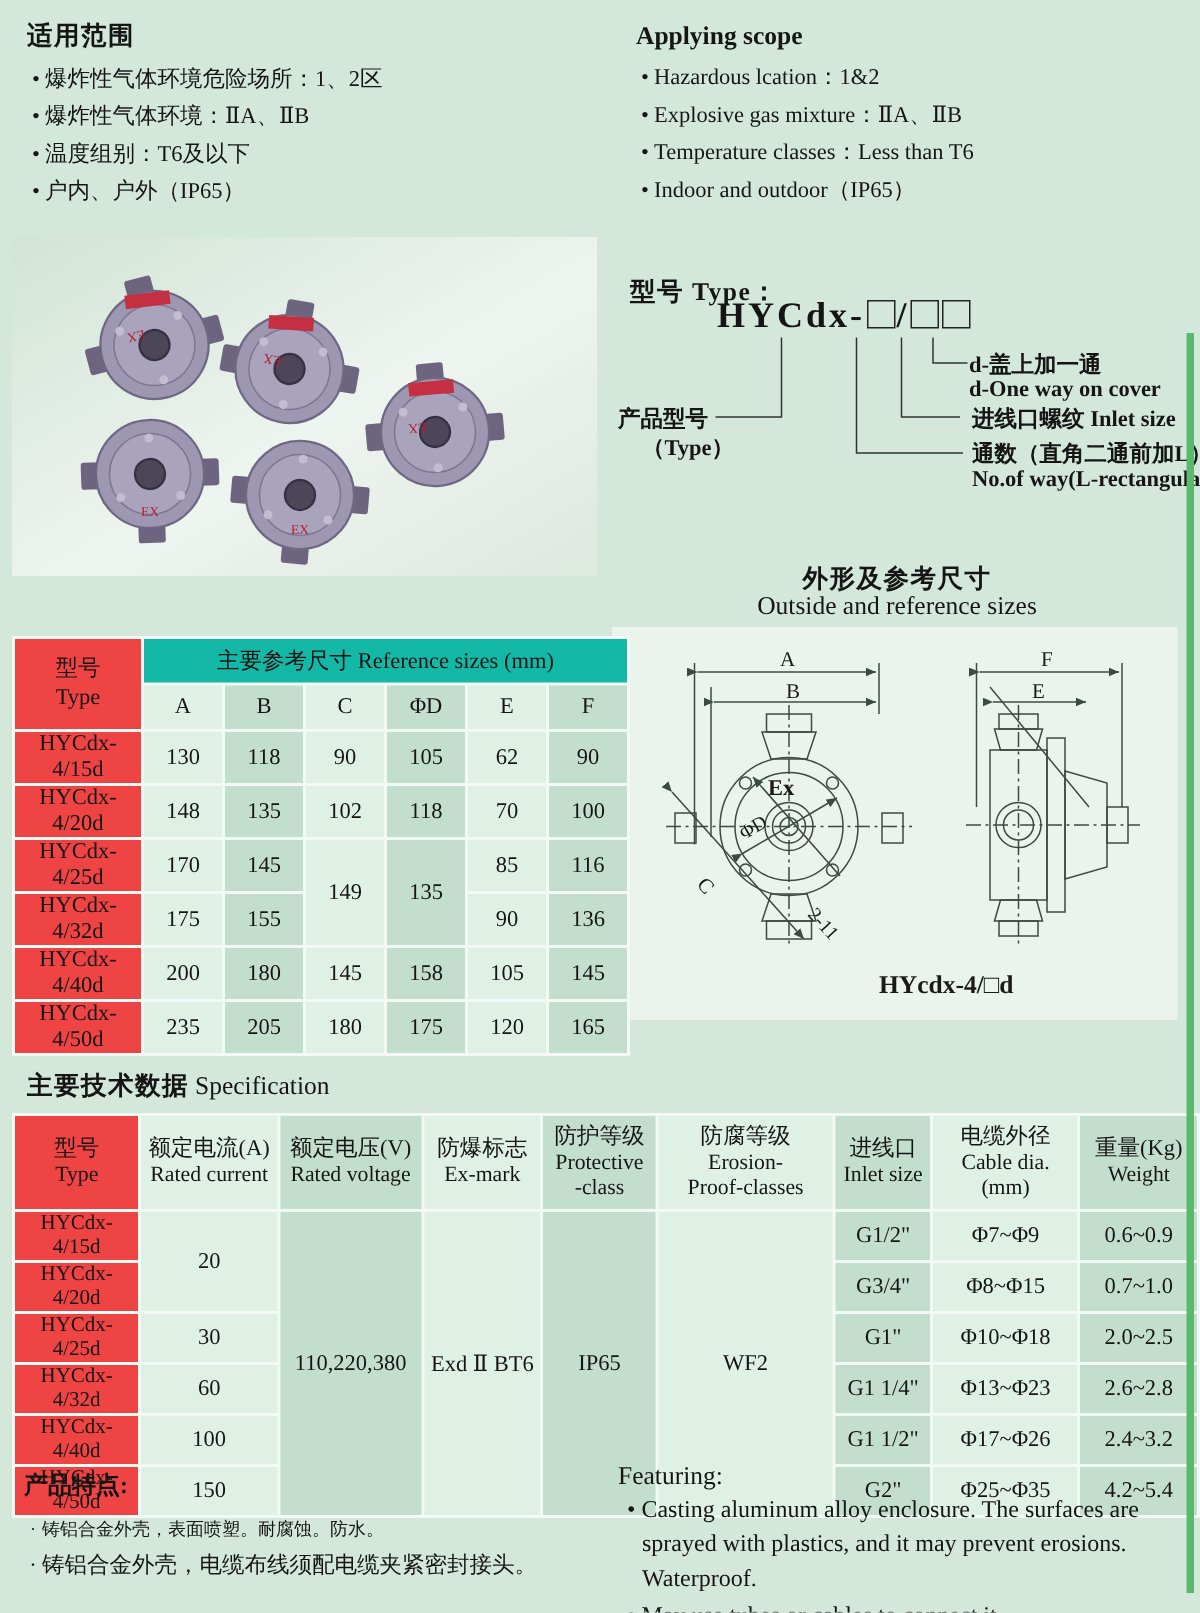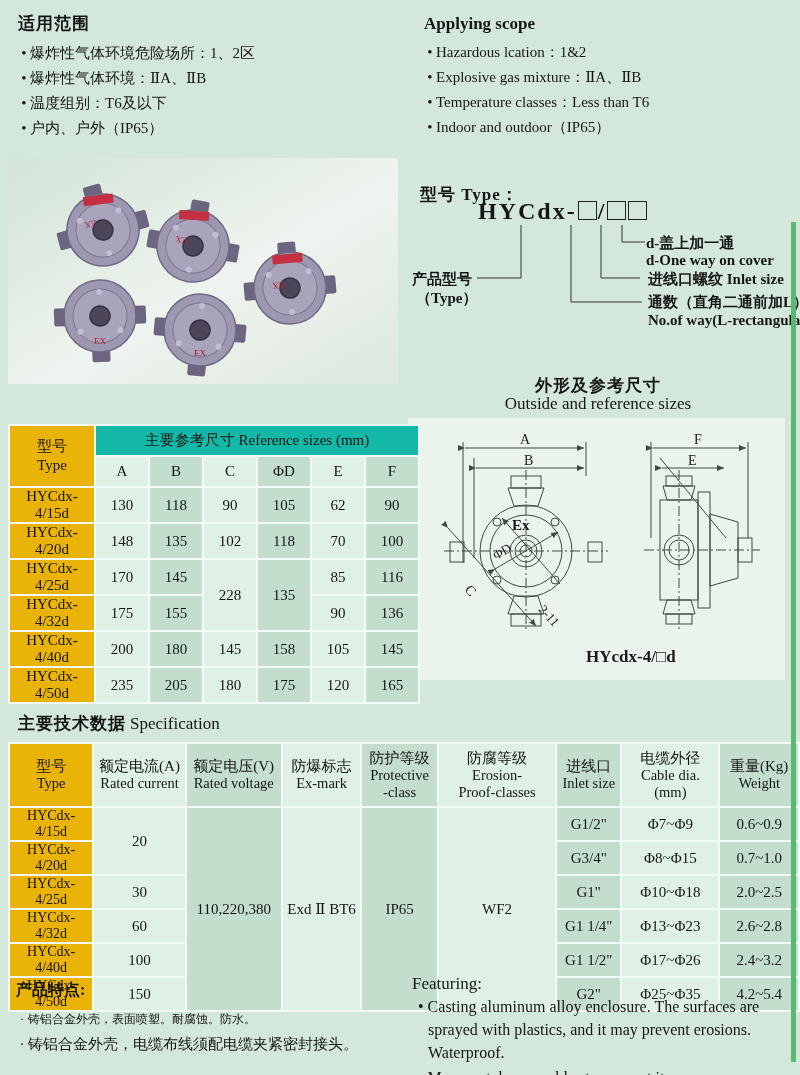--- a/index.html
+++ b/index.html
@@ -22,21 +22,21 @@
   .model-formula{font-size:24px;font-weight:bold;letter-spacing:2px;white-space:nowrap;}
   .model-box{
     display:inline-block;width:17px;height:17px;border:1.6px solid #222;
     vertical-align:-1px;margin:0 1px;background:transparent;
   }
   .diagram-label-cn{font-size:15px;font-weight:bold;white-space:nowrap;}
   .diagram-label-en{font-size:15px;font-weight:bold;white-space:nowrap;}
   
   table{border-collapse:separate;border-spacing:2px;background:#f3f9f4;}
   td,th{font-size:15px;text-align:center;vertical-align:middle;padding:0 2px;font-weight:normal;}
-  .c-dark{background:#eab308;}
+  .c-dark{background:#ef4444;}
   .c-mid{background:#c3decd;}
   .c-light{background:#dff0e5;}
   .c-span{background:#14b8a6;}
   .two-line{white-space:pre-line;line-height:1.25;}
   .spec-hdr div{line-height:1.2;}
   .spec-hdr .hcn{font-size:15px;}
   .spec-hdr .hen{font-size:14.5px;white-space:pre-line;}
   
   .draw-panel{left:408px;top:418px;width:377px;height:262px;background:#eaf3ec;}
   .accent-bar{left:791px;top:222px;width:5px;height:840px;background:#5ab96d;}
@@ -118,21 +118,21 @@
     <path d="M222,30 V47 H245"></path>
   </g>
 </svg>
 
 <div class="abs diagram-label-cn" style="left:646px;top:234px;">d-盖上加一通</div>
 <div class="abs diagram-label-en" style="left:646px;top:252px;">d-One way on cover</div>
 <div class="abs diagram-label-cn" style="left:648px;top:270px;">进线口螺纹 Inlet size</div>
 <div class="abs diagram-label-cn" style="left:648px;top:293px;">通数（直角二通前加L）</div>
 <div class="abs diagram-label-en" style="left:648px;top:312px;">No.of way(L-rectangular)</div>
 <div class="abs diagram-label-cn" style="left:412px;top:270px;">产品型号</div>
-<div class="abs diagram-label-cn" style="left:416px;top:289px;">（Type）</div>
+<div class="abs diagram-label-cn" style="left:428px;top:289px;">（Type）</div>
 
 <div class="abs cn-head" style="left:408px;top:374px;width:380px;text-align:center;">外形及参考尺寸</div>
 <div class="abs" style="left:408px;top:394px;width:380px;text-align:center;font-size:17px;">Outside and reference sizes</div>
 
 <div class="abs draw-panel">
   <svg width="377" height="262" viewBox="0 0 377 262">
     <defs>
       <marker id="arr" markerWidth="8" markerHeight="8" refX="7" refY="3" orient="auto">
         <path d="M0,0 L7,3 L0,6 z" fill="#3c4a42"></path>
       </marker>
@@ -234,21 +234,21 @@
     <td class="c-mid">135</td>
     <td class="c-light">102</td>
     <td class="c-mid">118</td>
     <td class="c-light">70</td>
     <td class="c-mid">100</td>
   </tr>
   <tr>
     <td class="c-dark" style="height:28px;">HYCdx-4/25d</td>
     <td class="c-light">170</td>
     <td class="c-mid">145</td>
-    <td class="c-light" rowspan="2">228</td>
+    <td class="c-light" rowspan="2">149</td>
     <td class="c-mid" rowspan="2">135</td>
     <td class="c-light">85</td>
     <td class="c-mid">116</td>
   </tr>
   <tr>
     <td class="c-dark" style="height:28px;">HYCdx-4/32d</td>
     <td class="c-light">175</td>
     <td class="c-mid">155</td>
     <td class="c-light">90</td>
     <td class="c-mid">136</td>

